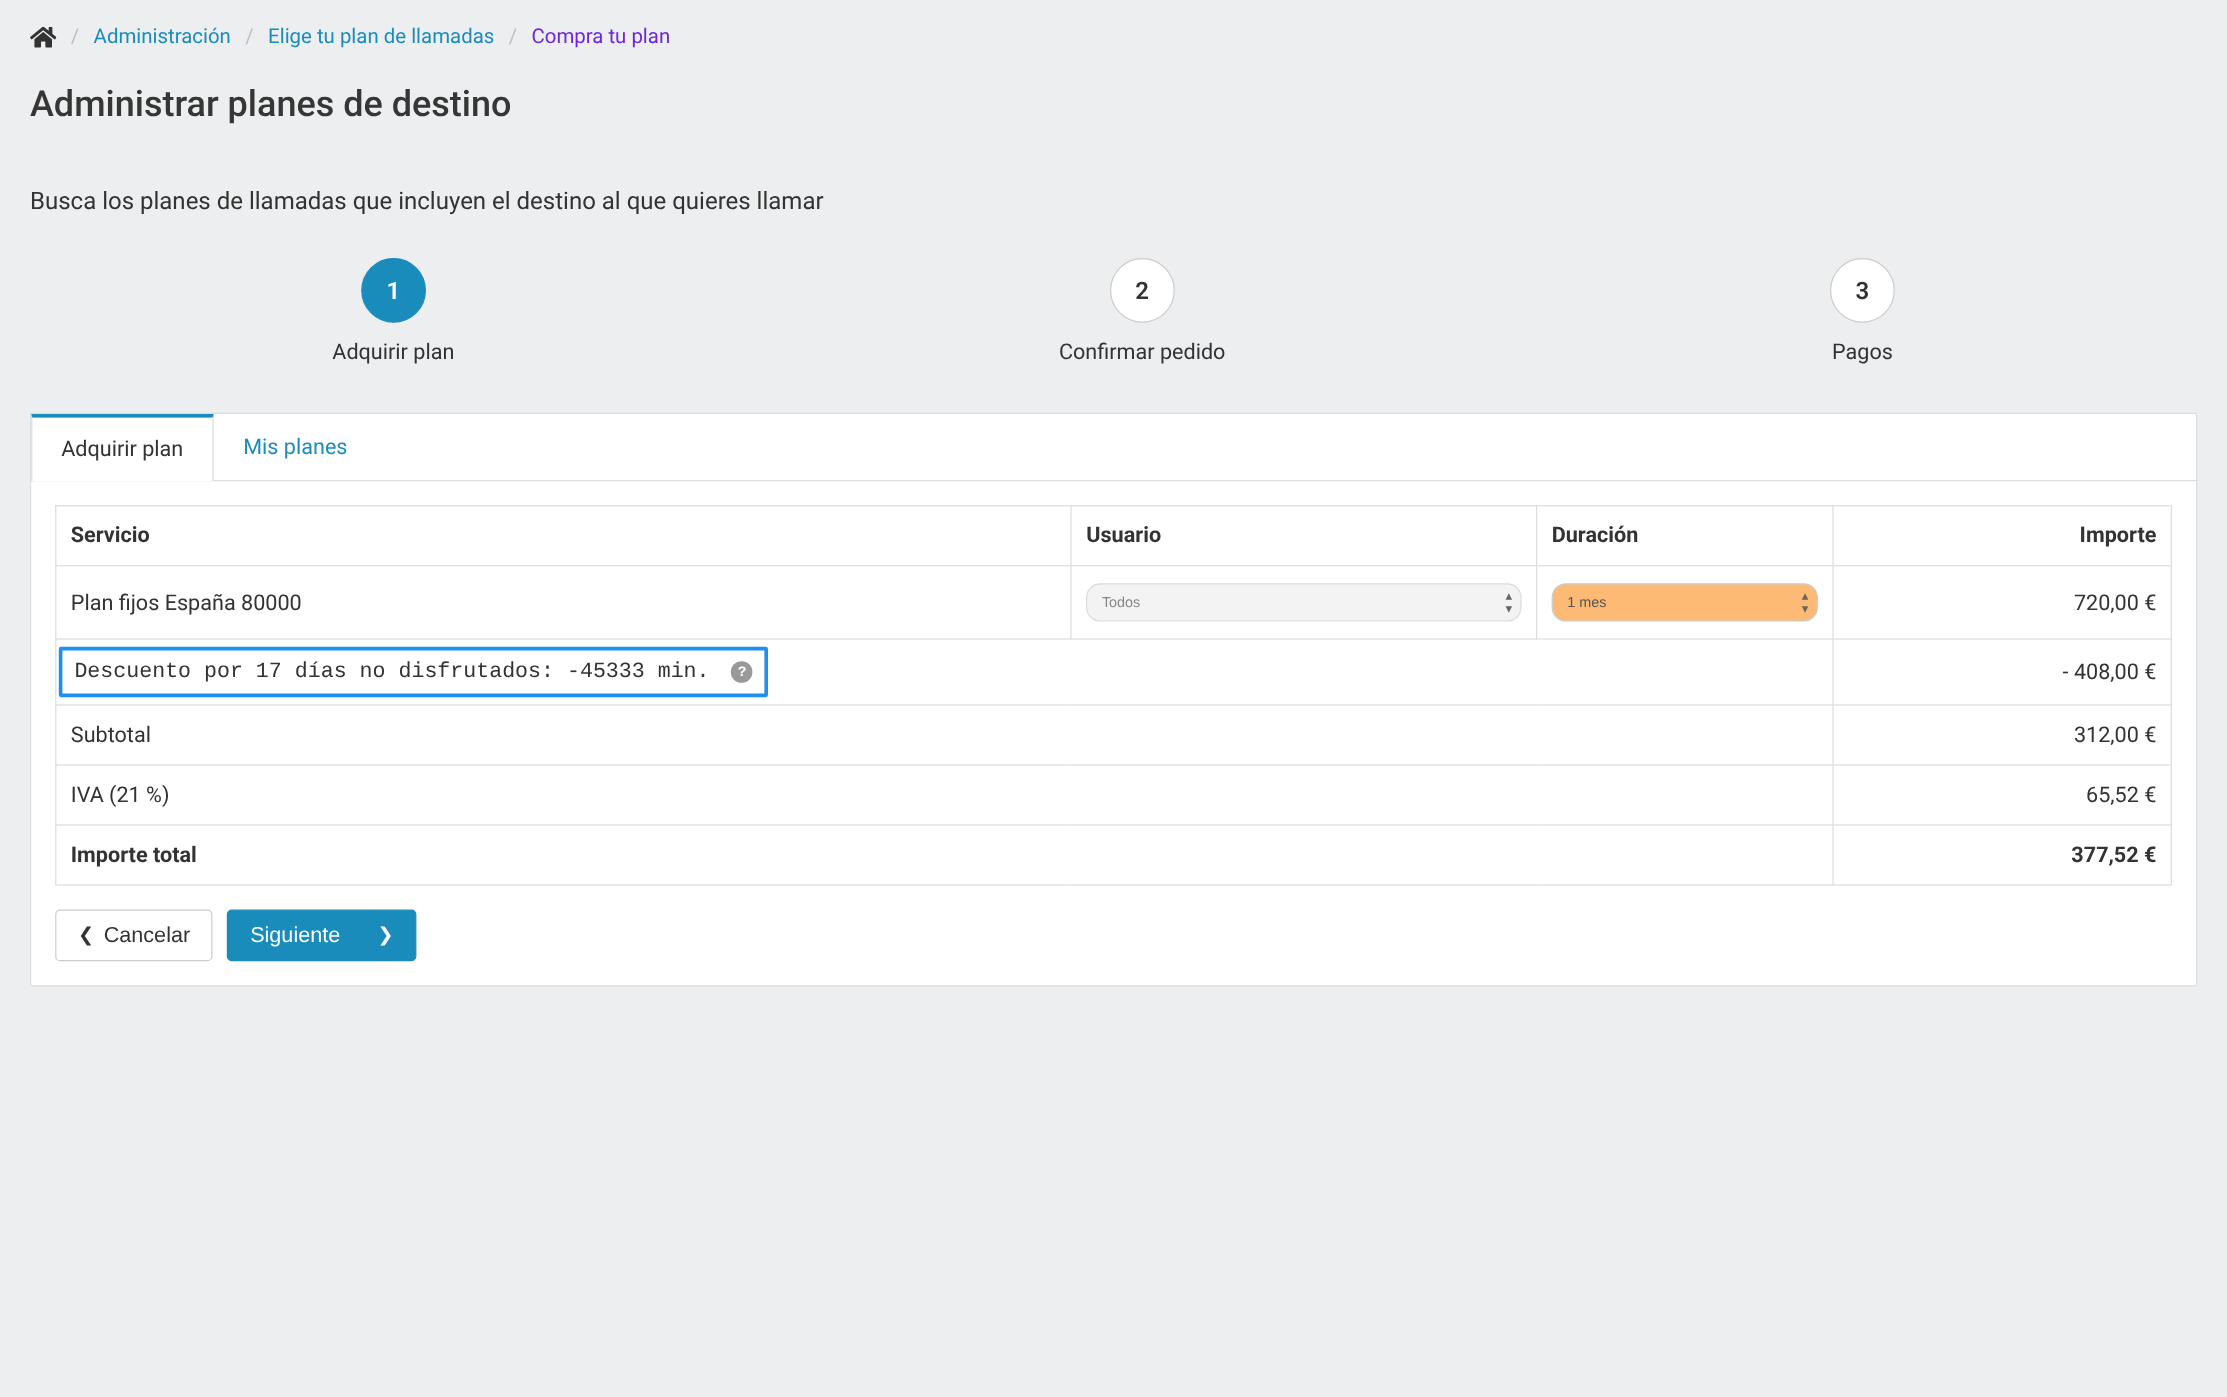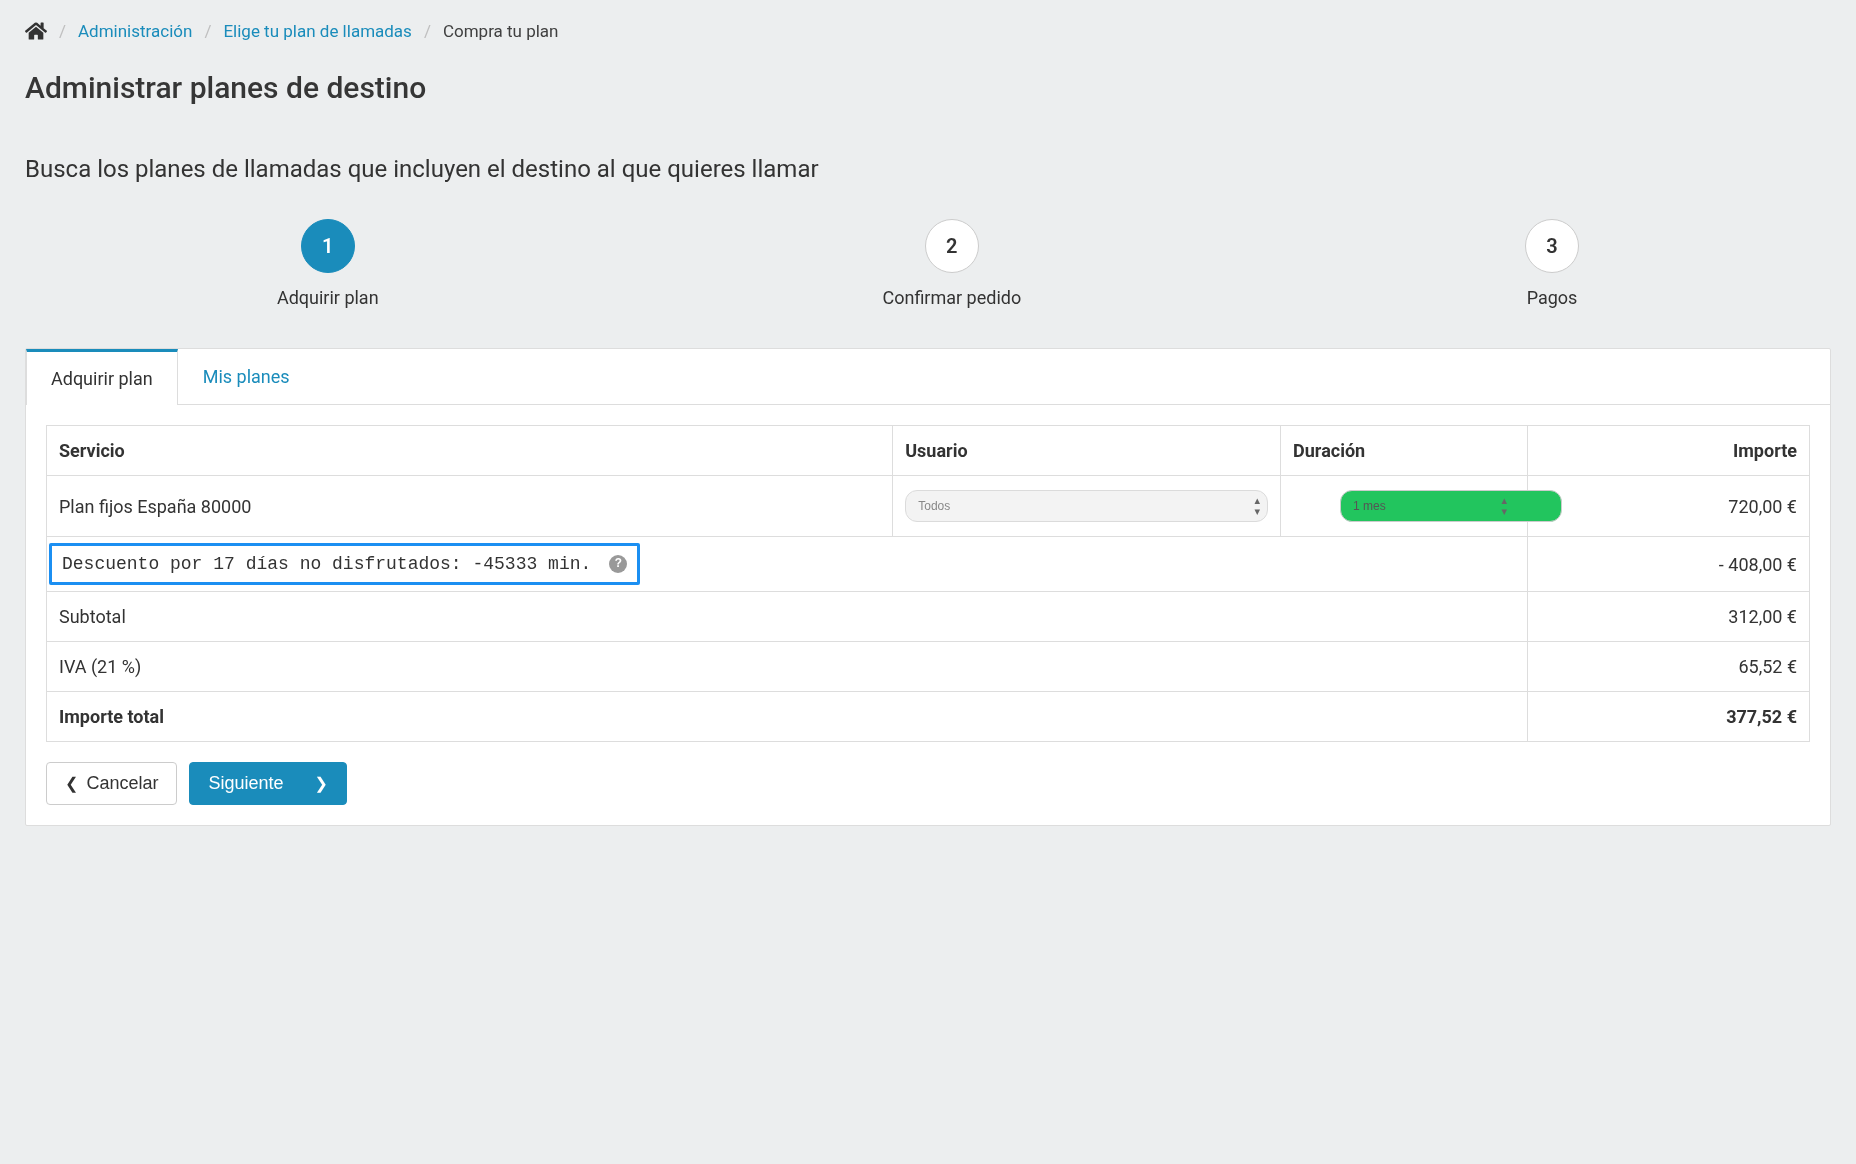--- a/index.html
+++ b/index.html
@@ -17,31 +17,31 @@
 
   .breadcrumb {
     display: flex;
     align-items: center;
     gap: 12px;
     font-size: 17px;
     margin-bottom: 28px;
   }
   .breadcrumb a { color: #1a8cbb; text-decoration: none; }
   .breadcrumb .sep { color: #bfbfbf; }
-  .breadcrumb .current { color: #404040; }
+  .breadcrumb .current { color: #6d28d9; }
   .home-icon svg { width: 22px; height: 22px; fill: #333; display: block; }
 
   h1.page-title {
     font-size: 30px;
     font-weight: 500;
     color: #363636;
     margin-bottom: 50px;
   }
   .page-subtitle {
-    font-size: 24px;
+    font-size: 20px;
     color: #333;
     margin-bottom: 36px;
   }
 
   .wizard {
     display: flex;
     justify-content: space-around;
     margin-bottom: 40px;
   }
   .wizard-step {
@@ -126,22 +126,21 @@
     width: 100%;
     background: #eee;
     border: 1px solid #ccc;
     border-radius: 12px;
     padding: 8px 28px 8px 12px;
     font-size: 12px;
     color: #555;
     appearance: none;
   }
   .faux-select.light {
-    background: #22c55e;
-    margin-left: 47px;
+    background: #fdba74;
   }
   .select-caret {
     position: absolute;
     right: 8px;
     top: 50%;
     transform: translateY(-50%);
     font-size: 11px;
     color: #666;
     pointer-events: none;
     line-height: 1;

